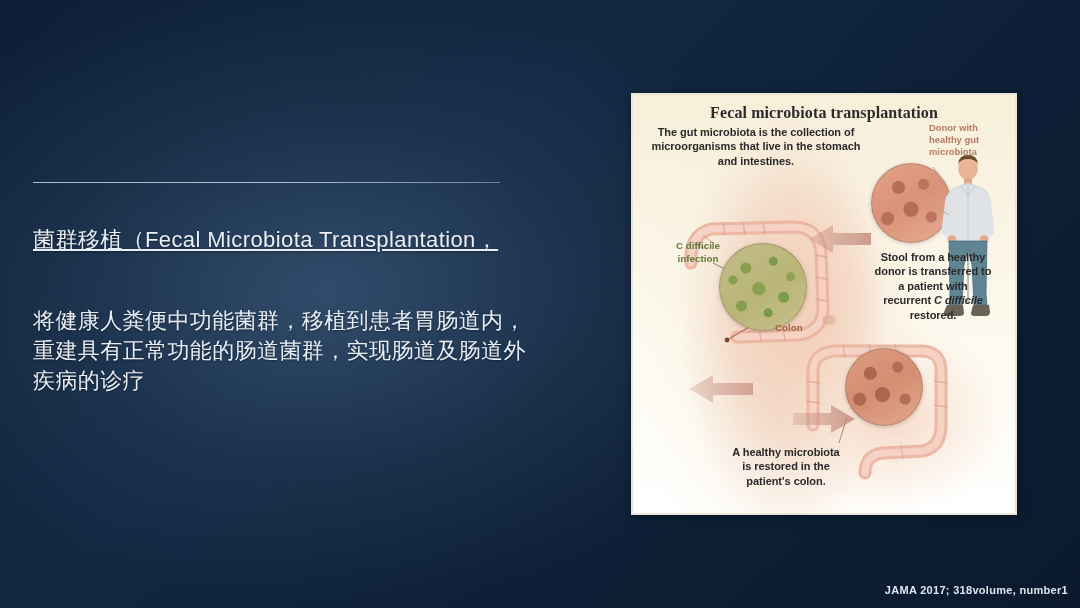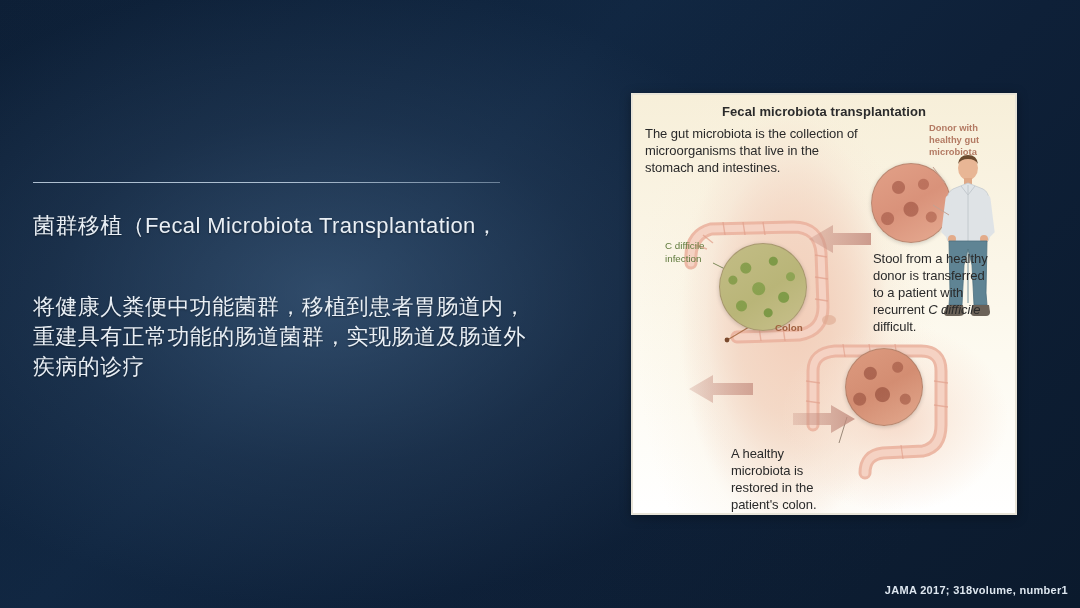--- a/index.html
+++ b/index.html
@@ -39,21 +39,21 @@
     height: 1px;
     background: linear-gradient(90deg, rgba(200,216,232,0.85) 0%, rgba(186,204,222,0.9) 55%, rgba(170,190,210,0.55) 100%);
   }
   .body-block {
     color: #e9eff5;
     font-size: 22px;
     line-height: 1.42;
     letter-spacing: 0.4px;
     text-shadow: 0 1px 2px rgba(0,0,0,0.4);
   }
-  #definition-block { margin-top: 27px; }
+  #definition-block { margin-top: 41px; text-decoration: underline; }
   #description-block { margin-top: 51px; line-height: 1.36; }
   .body-line { display: block; white-space: nowrap; }
   
   #citation {
     position: absolute;
     right: 12px;
     bottom: 12px;
     color: #dde6ef;
     font-size: 11px;
     font-weight: bold;
@@ -91,52 +91,55 @@
     position: absolute;
     left: 150px; top: 228px;
     width: 230px; height: 190px;
     background: radial-gradient(ellipse 115px 95px at 48% 50%, rgba(245,214,196,0.9) 0%, rgba(248,226,210,0.55) 50%, rgba(252,244,234,0) 100%);
     border-radius: 48%;
   }
   .fig-title {
     position: absolute;
     left: 0; right: 0; top: 9px;
     text-align: center;
-    font-size: 13px;
+    font-size: 16px;
     font-weight: bold;
     color: #2b2b2b;
     letter-spacing: 0.1px;
+    font-family: Liberation Serif, serif;
   }
   .fig-para {
     position: absolute;
     color: #2a2a2a;
-    font-size: 13px;
-    font-weight: normal;
+    font-size: 11px;
+    font-weight: bold;
     line-height: 1.31;
     letter-spacing: -0.05px;
+    text-align: center;
   }
   #fig-intro { left: 12px; top: 30px; width: 222px; }
   #fig-cdiff-note { left: 12px; top: 62px; width: 208px; }
   #fig-donor-label {
     position: absolute;
     left: 296px; top: 27px; width: 72px;
     color: #b37a63;
     font-size: 9.4px;
     font-weight: bold;
     line-height: 1.3;
   }
   #fig-transfer-note { left: 240px; top: 155px; width: 120px; }
   #fig-restored-note { left: 98px; top: 350px; width: 110px; }
   #fig-cdiff-infection {
     position: absolute;
     left: 32px; top: 145px; width: 66px;
     color: #5f7a3c;
     font-size: 9.8px;
-    font-weight: normal;
+    font-weight: bold;
     line-height: 1.28;
+    text-align: center;
   }
   #fig-colon-label {
     position: absolute;
     left: 118px; top: 227px;
     color: #a0603f;
     font-size: 9.8px;
     font-weight: bold;
     margin-left: 24px;
   }
   .italic-sp { font-style: italic; }
@@ -311,21 +314,21 @@
       <div class="fig-title">Fecal microbiota transplantation</div>
 
       <div class="fig-para" id="fig-intro">The gut microbiota is the collection of microorganisms that live in the stomach and intestines.</div>
 
 
       <div id="fig-donor-label">Donor with healthy gut microbiota</div>
 
       <div class="fig-para" id="fig-transfer-note">
         <span>Stool from a healthy donor is transferred to a patient with recurrent</span>
         <span class="italic-sp">C difficile</span>
-        <span>difficult.</span>
+        <span>restored.</span>
       </div>
 
       <div class="fig-para" id="fig-restored-note">A healthy microbiota is restored in the patient's colon.</div>
 
       <div id="fig-cdiff-infection">C difficile infection</div>
 
       <div id="fig-colon-label">Colon</div>
 
     </div>
   </div>

